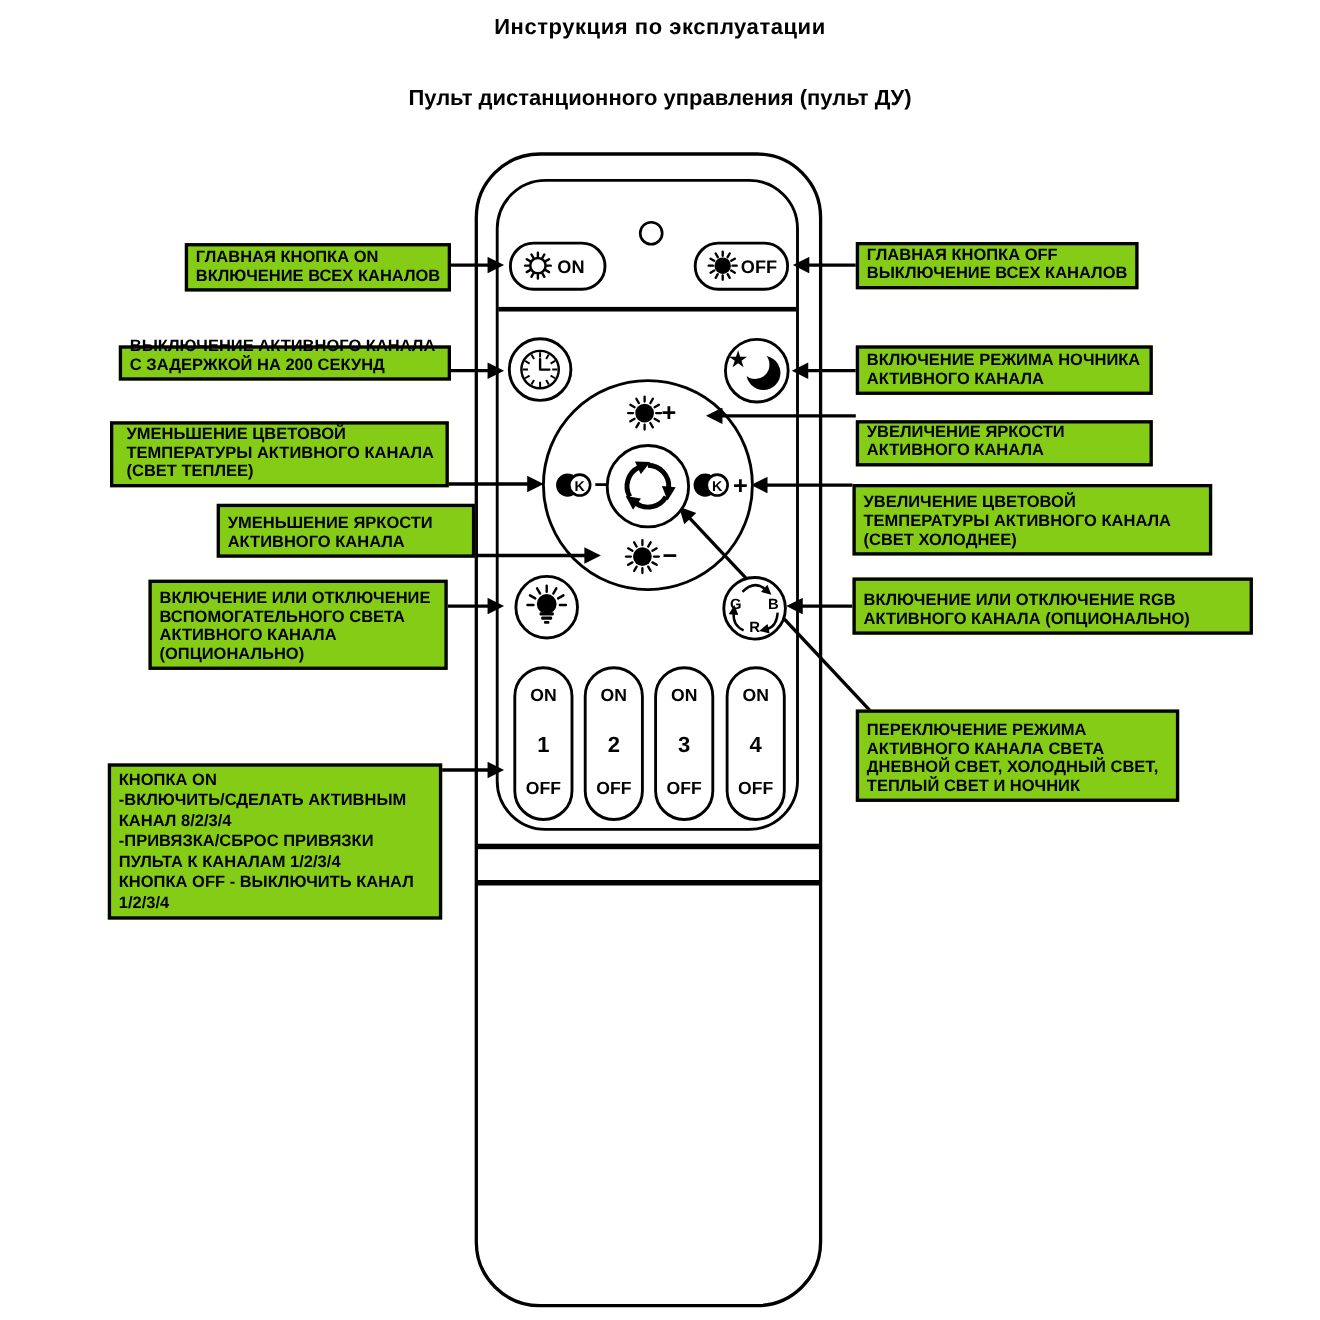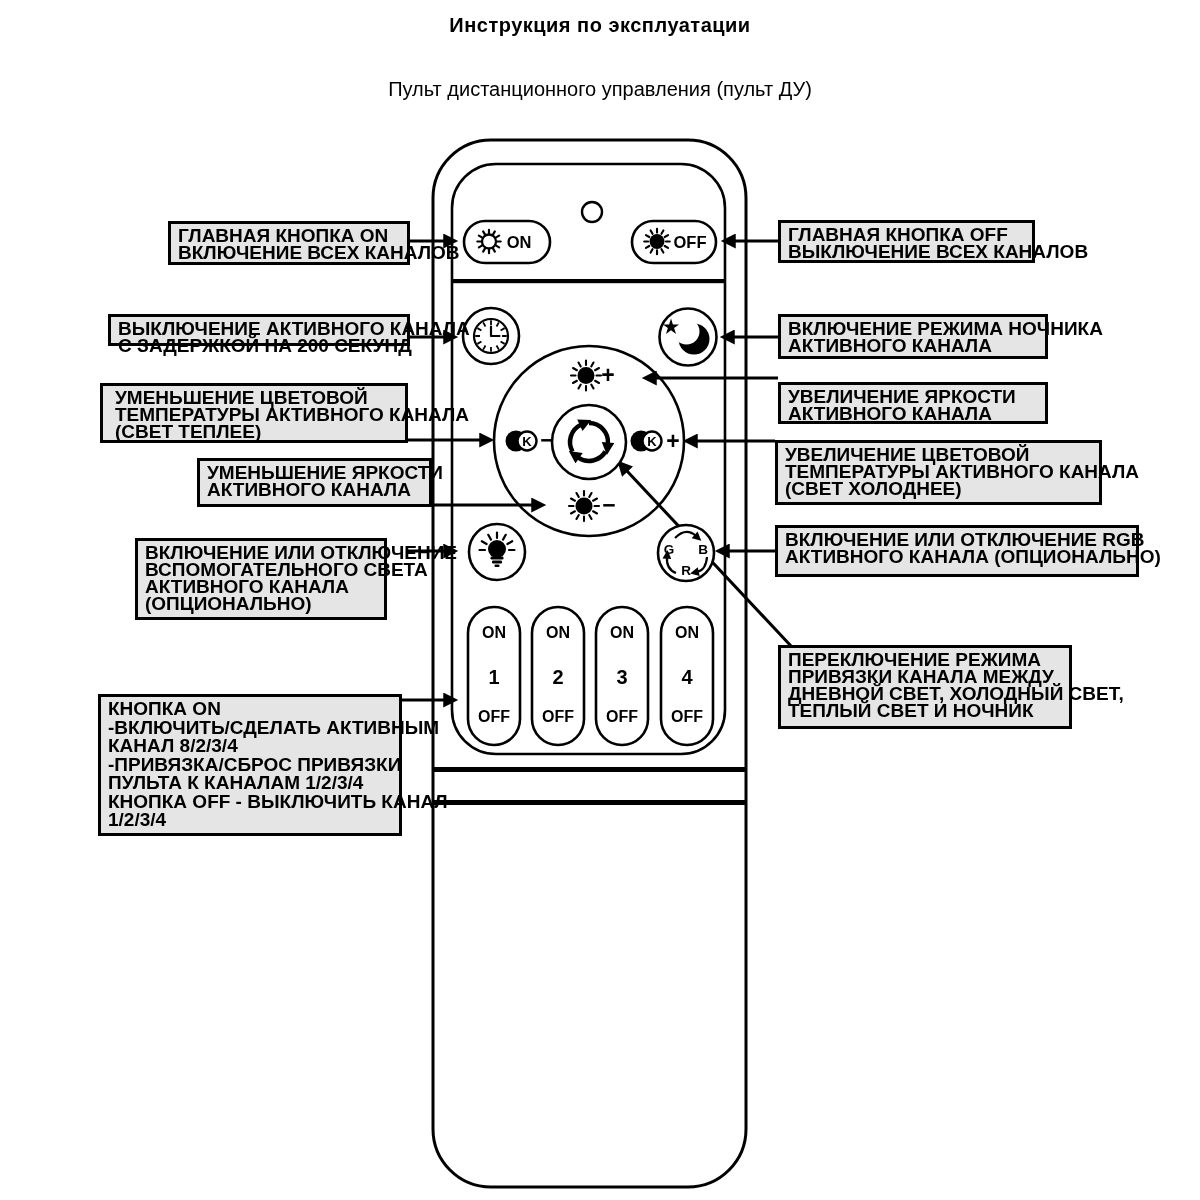--- a/index.html
+++ b/index.html
@@ -1,24 +1,24 @@
 <!DOCTYPE html>
 <html><head>
 <meta charset="utf-8">
 <style>
   html,body{margin:0;padding:0;background:#fff;}
   .stage{position:relative;width:1200px;height:1200px;background:#fff;overflow:hidden;
          font-family:"Liberation Sans",sans-serif;color:#000;}
   .title{position:absolute;top:14px;left:0;width:100%;text-align:center;
          font-size:20px;font-weight:bold;letter-spacing:.5px;}
   .subtitle{position:absolute;top:78px;left:0;width:100%;text-align:center;
-         font-size:20px;font-weight:normal;}
-  .callout{position:absolute;box-sizing:border-box;border:3px solid #000;background:#e5e5e5;
-         padding:3px 7px;font-size:19px;line-height:17px;font-weight:bold;
-         display:flex;flex-direction:column;justify-content:flex-start;white-space:nowrap;z-index:2;}
+         font-size:20px;font-weight:bold;}
+  .callout{position:absolute;box-sizing:border-box;border:3px solid #000;background:#84cc16;
+         padding:3px 7px;font-size:15px;line-height:17px;font-weight:bold;
+         display:flex;flex-direction:column;justify-content:flex-end;white-space:nowrap;z-index:2;}
   .callout.tall{line-height:18.5px;}
   svg{position:absolute;left:0;top:0;z-index:1;font-family:"Liberation Sans",sans-serif;font-weight:bold;}
   svg text{fill:#000;}
 </style>
 </head>
 <body>
 
 <div class="stage">
 
   <div class="title">Инструкция по эксплуатации</div>
@@ -204,21 +204,21 @@
   </div>
   <div class="callout" style="left:100px;top:383px;width:308px;height:60px;padding-left:12px;">
     <div>УМЕНЬШЕНИЕ ЦВЕТОВОЙ</div>
     <div>ТЕМПЕРАТУРЫ АКТИВНОГО КАНАЛА</div>
     <div>(СВЕТ ТЕПЛЕЕ)</div>
   </div>
   <div class="callout" style="left:197px;top:458px;width:235px;height:49px;">
     <div>УМЕНЬШЕНИЕ ЯРКОСТИ</div>
     <div>АКТИВНОГО КАНАЛА</div>
   </div>
-  <div class="callout" style="left:135px;top:527px;width:252px;height:82px;margin-top:11px;">
+  <div class="callout" style="left:135px;top:527px;width:272px;height:82px;">
     <div>ВКЛЮЧЕНИЕ ИЛИ ОТКЛЮЧЕНИЕ</div>
     <div>ВСПОМОГАТЕЛЬНОГО СВЕТА</div>
     <div>АКТИВНОГО КАНАЛА</div>
     <div>(ОПЦИОНАЛЬНО)</div>
   </div>
   <div class="callout tall" style="left:98px;top:658px;width:304px;height:142px;margin-top:36px;">
     <div>КНОПКА ON</div>
     <div>-ВКЛЮЧИТЬ/СДЕЛАТЬ АКТИВНЫМ</div>
     <div>КАНАЛ 8/2/3/4</div>
     <div>-ПРИВЯЗКА/СБРОС ПРИВЯЗКИ</div>
@@ -243,18 +243,18 @@
     <div>УВЕЛИЧЕНИЕ ЦВЕТОВОЙ</div>
     <div>ТЕМПЕРАТУРЫ АКТИВНОГО КАНАЛА</div>
     <div>(СВЕТ ХОЛОДНЕЕ)</div>
   </div>
   <div class="callout" style="left:775px;top:525px;width:364px;height:52px;">
     <div>ВКЛЮЧЕНИЕ ИЛИ ОТКЛЮЧЕНИЕ RGB</div>
     <div>АКТИВНОГО КАНАЛА (ОПЦИОНАЛЬНО)</div>
   </div>
   <div class="callout" style="left:778px;top:645px;width:294px;height:84px;">
     <div>ПЕРЕКЛЮЧЕНИЕ РЕЖИМА</div>
-    <div>ПРИВЯЗКИ КАНАЛА МЕЖДУ</div>
+    <div>АКТИВНОГО КАНАЛА СВЕТА</div>
     <div>ДНЕВНОЙ СВЕТ, ХОЛОДНЫЙ СВЕТ,</div>
     <div>ТЕПЛЫЙ СВЕТ И НОЧНИК</div>
   </div>
 
 </div>
 
 </body></html>

